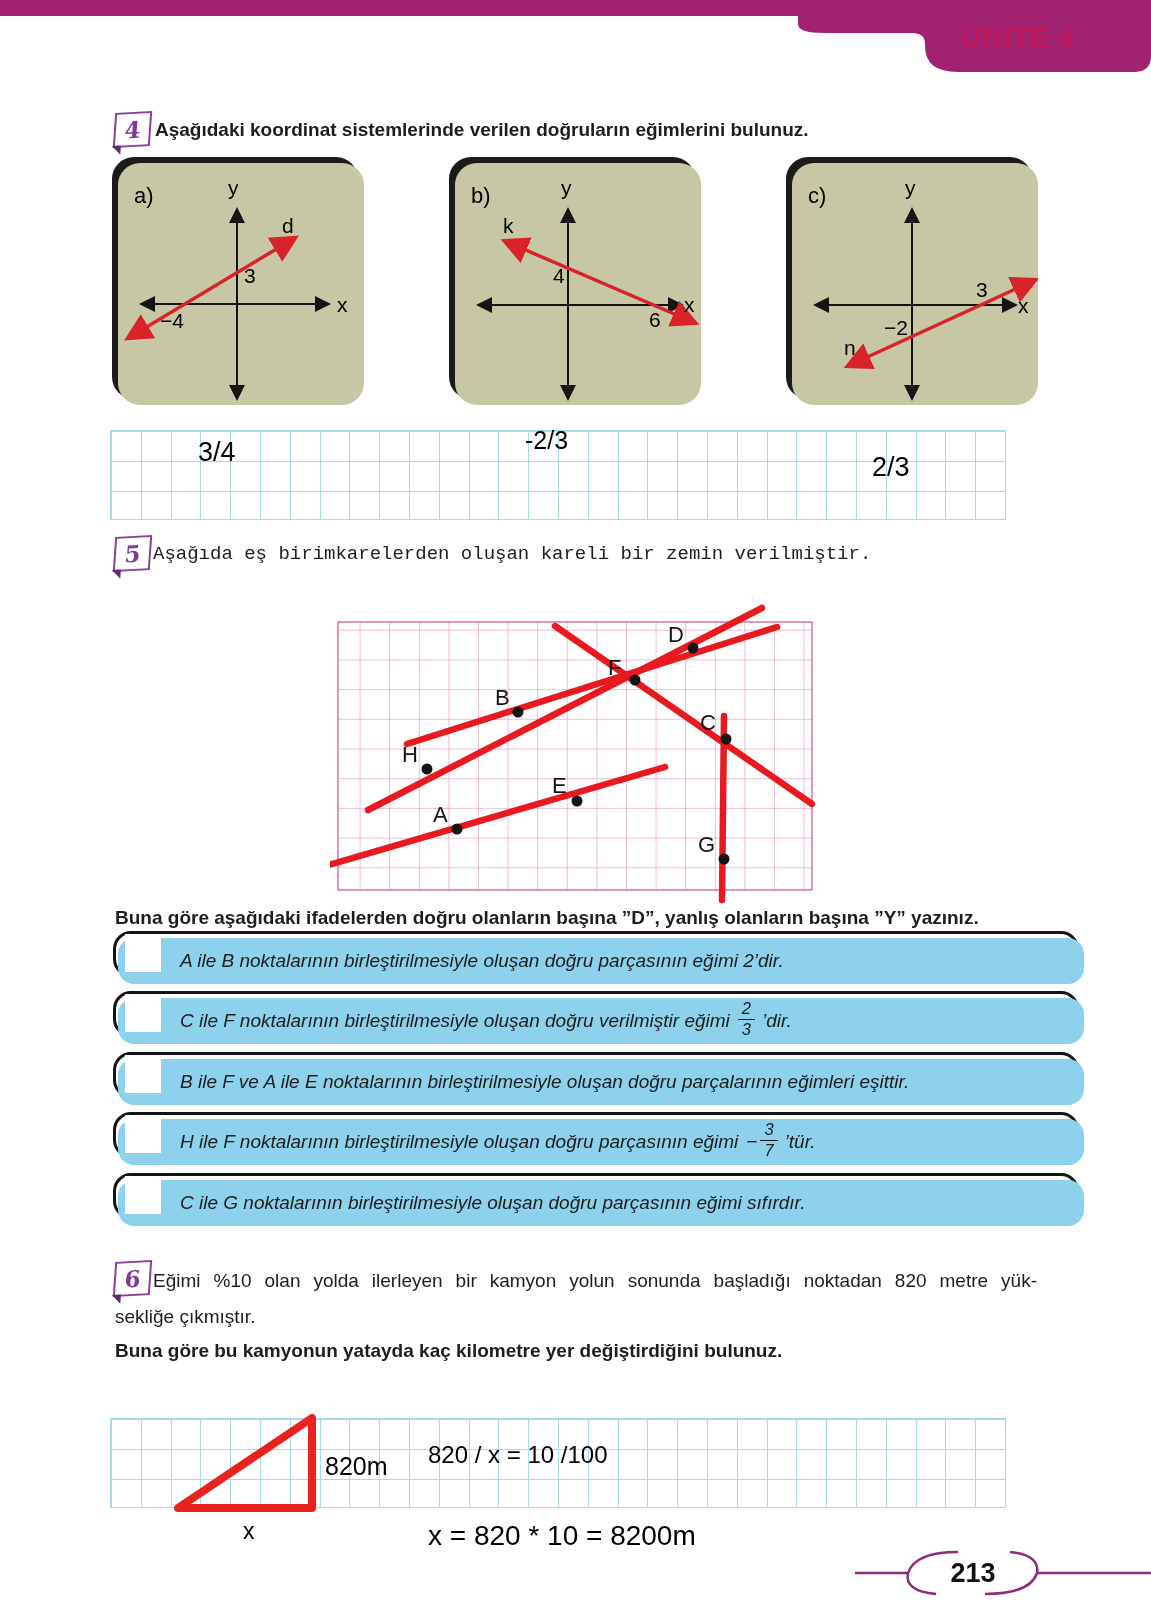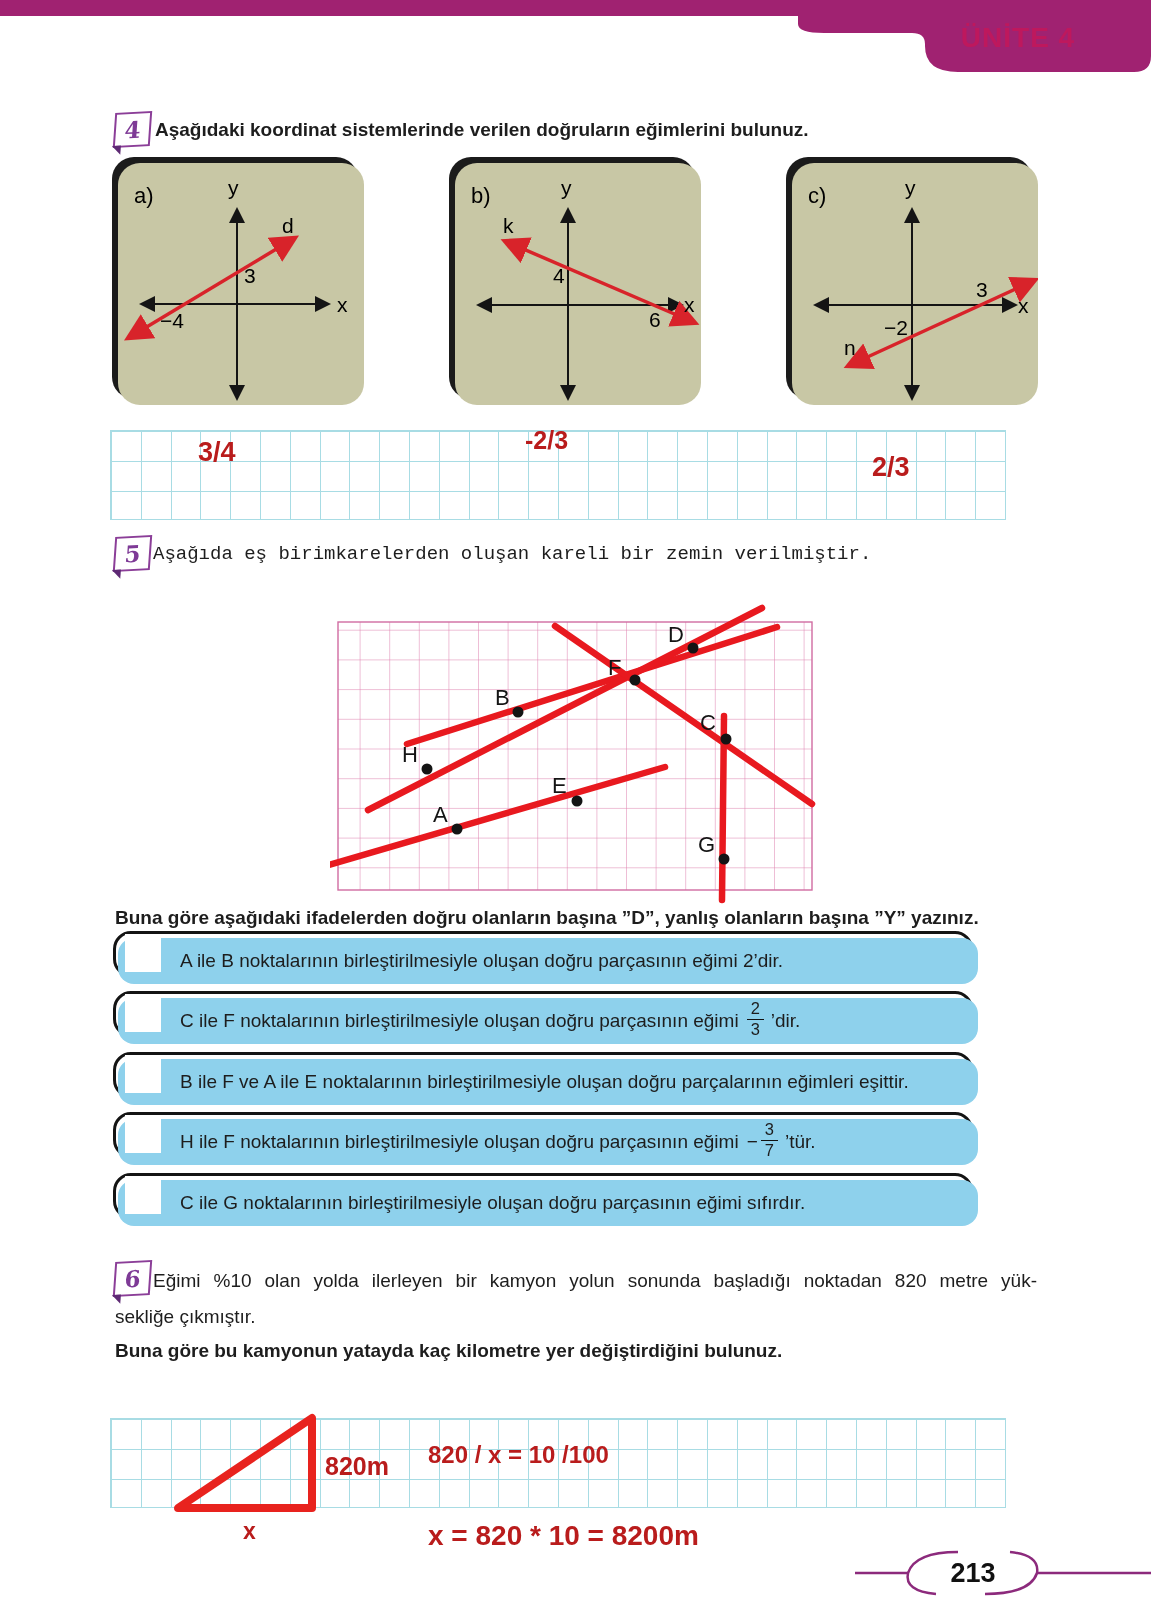--- a/index.html
+++ b/index.html
@@ -26,27 +26,27 @@
     box-shadow:-6px -6px 0 0 #1b1b1b; }
   .gcard svg { display:block; }
 
   
   .cyangrid { position:absolute; background-color:#fff;
     background-image:
       repeating-linear-gradient(to right, #A8DCE4 0 1px, transparent 1px 29.8px),
       repeating-linear-gradient(to bottom, #A8DCE4 0 1px, transparent 1px 29.8px);
     border:1px solid #A8DCE4; }
 
-  .hand { position:absolute; color:#b91c1c; font-weight:700; }
+  .hand { position:absolute; color:#000000; font-weight:400; }
 
   
   #q5fig { position:absolute; left:330px; top:600px; }
 
   
-  .stmt { position:absolute; left:118px; width:860px; height:48px; }
+  .stmt { position:absolute; left:118px; width:966px; height:48px;font-style:italic; }
   .stmt-outline { position:absolute; left:-5px; top:-7px; width:100%; height:46px;
     border:3.5px solid #141414; border-radius:18px; }
   .stmt-panel { position:absolute; left:0; top:0; width:100%; height:46px;
     background:#8ED1EC; border-radius:16px; }
   .stmt-text { position:absolute; left:62px; right:10px; top:0; height:46px;
     display:flex; align-items:center; font-size:19px; }
   .ansbox { position:absolute; left:7px; top:-4px; width:36px; height:38px; background:#fff; z-index:2; }
   .ansletter { position:absolute; left:11px; top:9px; font-size:25px; color:#E03030; font-weight:500; }
   .frac { display:inline-block; text-align:center; vertical-align:middle; margin:0 7px 4px 8px;
     line-height:1.05; font-size:16.5px; }
@@ -197,21 +197,21 @@
         <span>A ile B noktalarının birleştirilmesiyle oluşan doğru parçasının eğimi 2’dir.</span>
       </div>
   </div>
 
   <div class="stmt" style="top:998px;">
     <div class="stmt-outline"></div>
     <div class="stmt-panel"></div>
     <div class="ansbox"></div>
     <div class="ansletter">Y</div>
     <div class="stmt-text">
-      <span>C ile F noktalarının birleştirilmesiyle oluşan doğru parçasının eğimi</span>
+      <span>C ile F noktalarının birleştirilmesiyle oluşan doğru verilmiştir eğimi</span>
         <span class="frac">
           <span class="fnum">2</span>
           <span class="fden">3</span>
         </span>
         <span>’dir.</span>
     </div>
   </div>
 
   <div class="stmt" style="top:1059px;padding-left:21px;">
     <div class="stmt-outline"></div>

